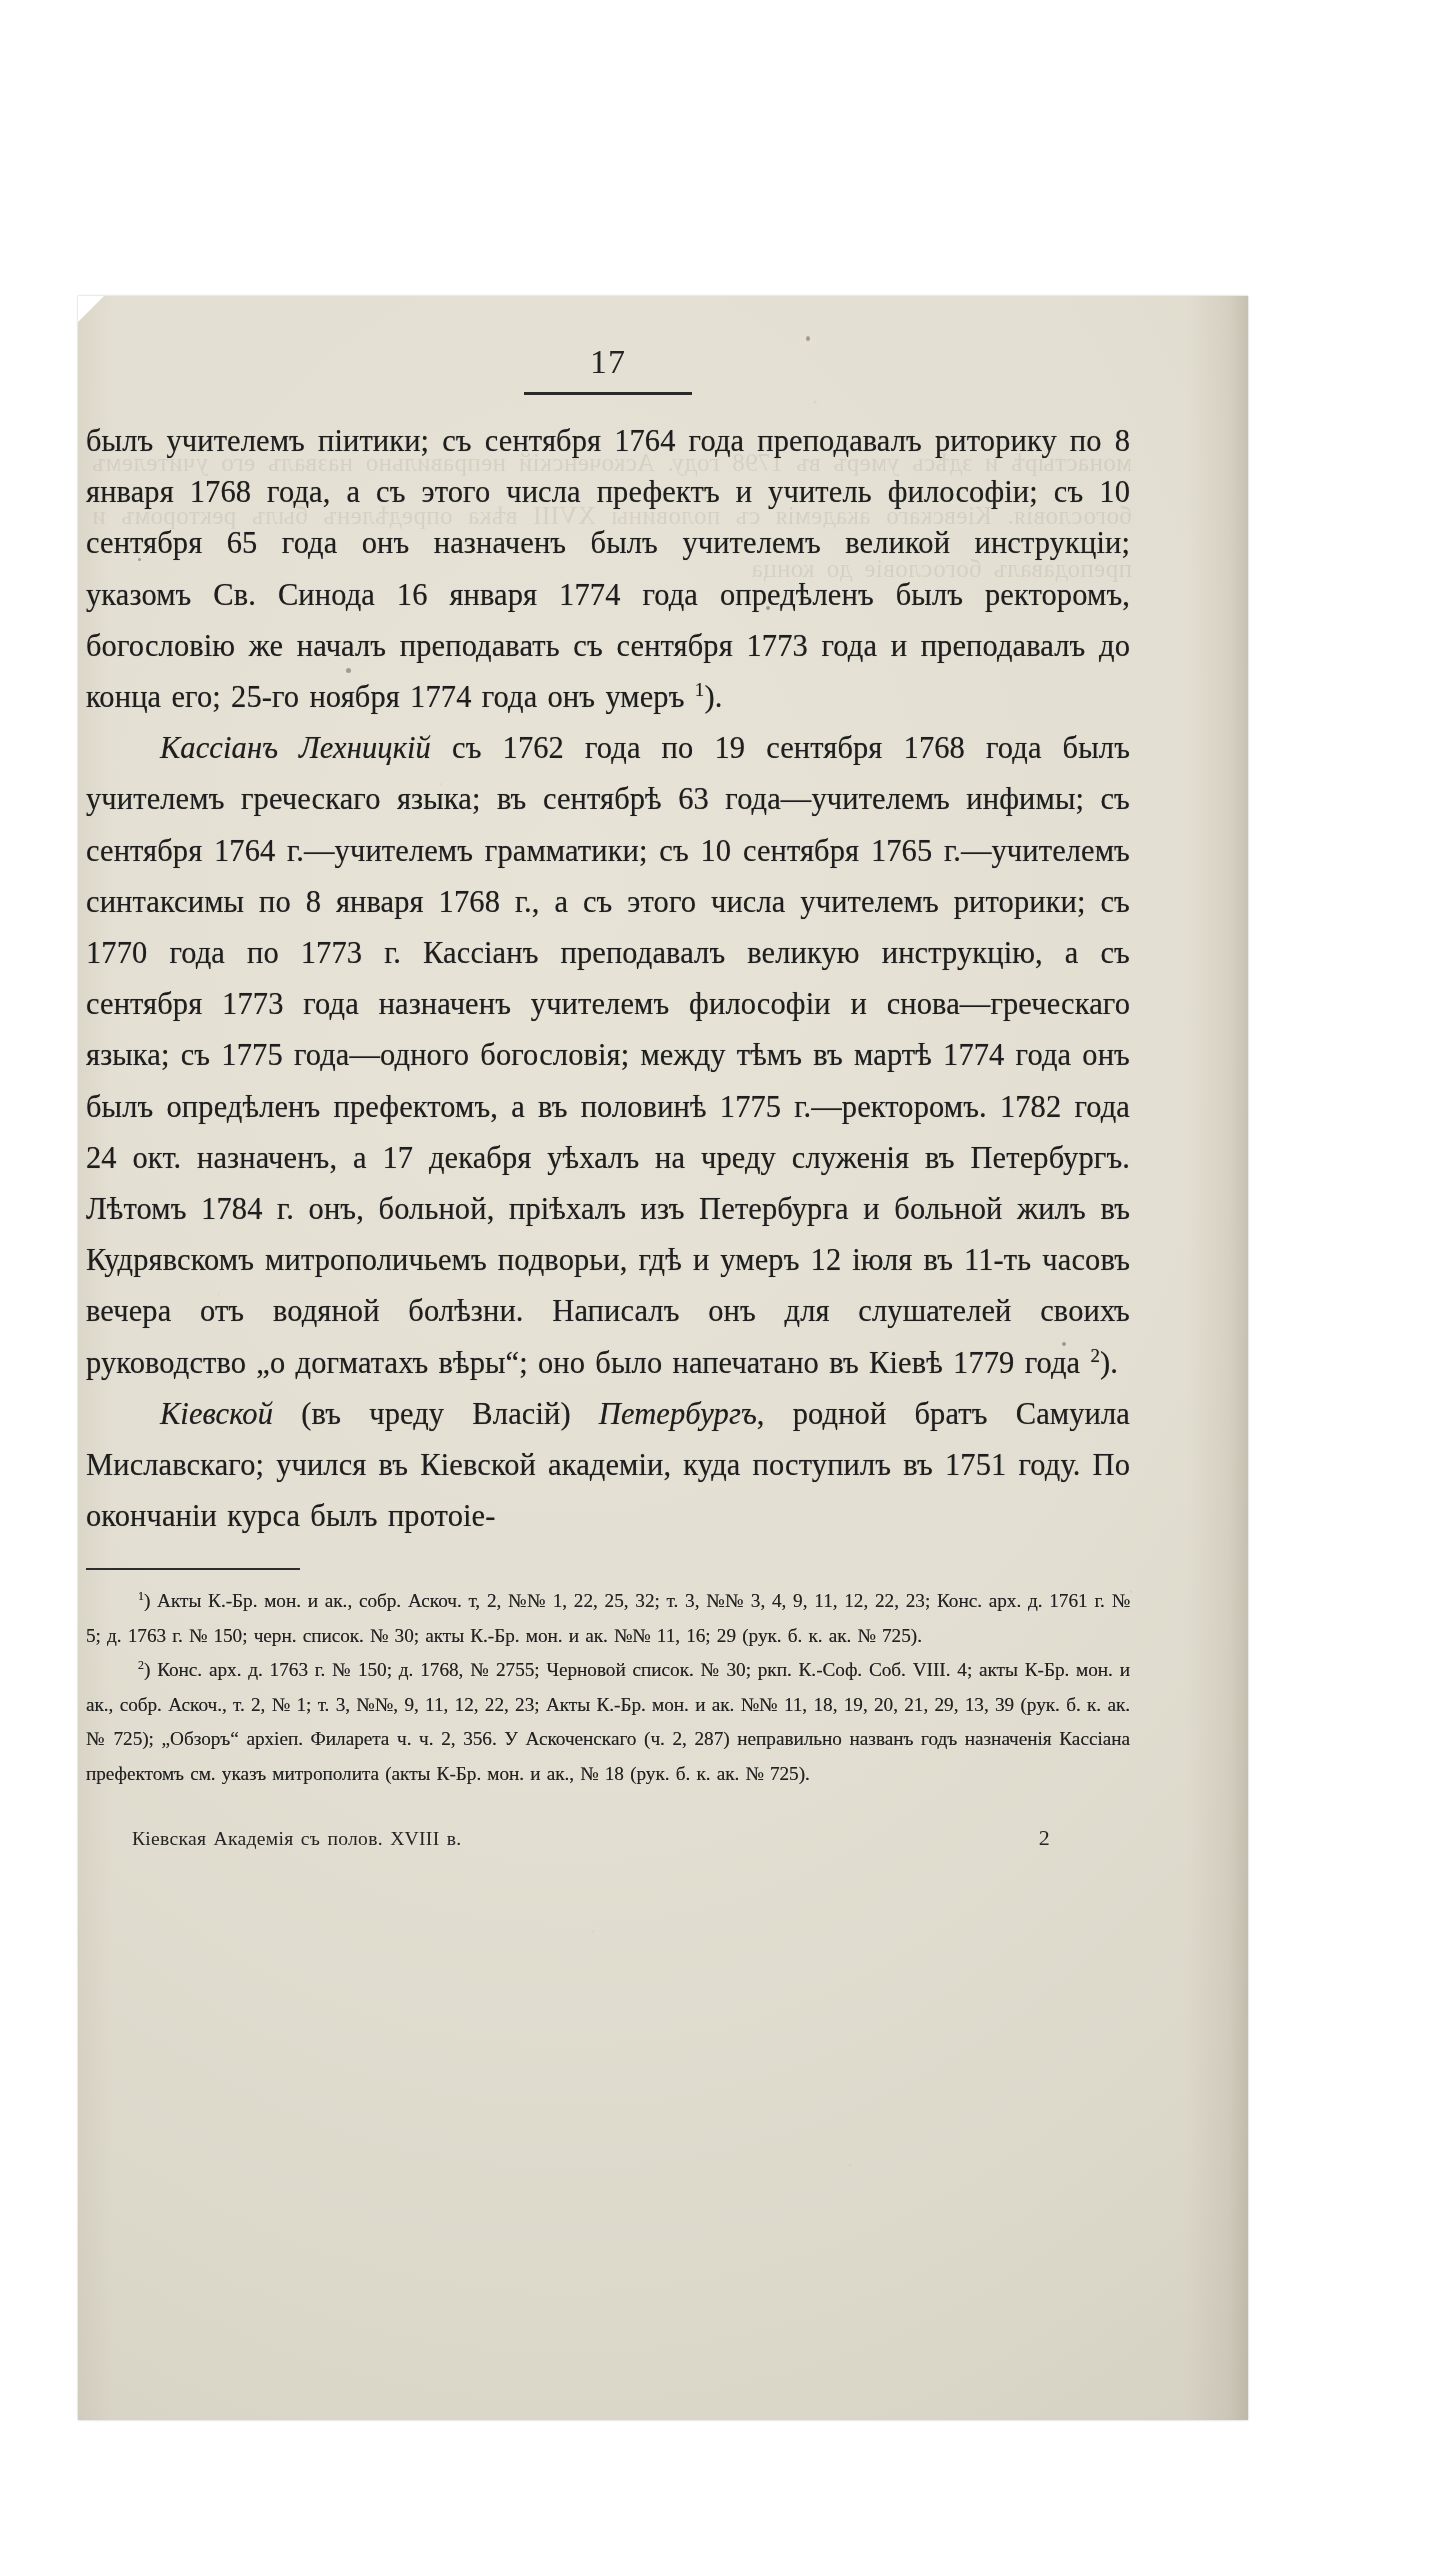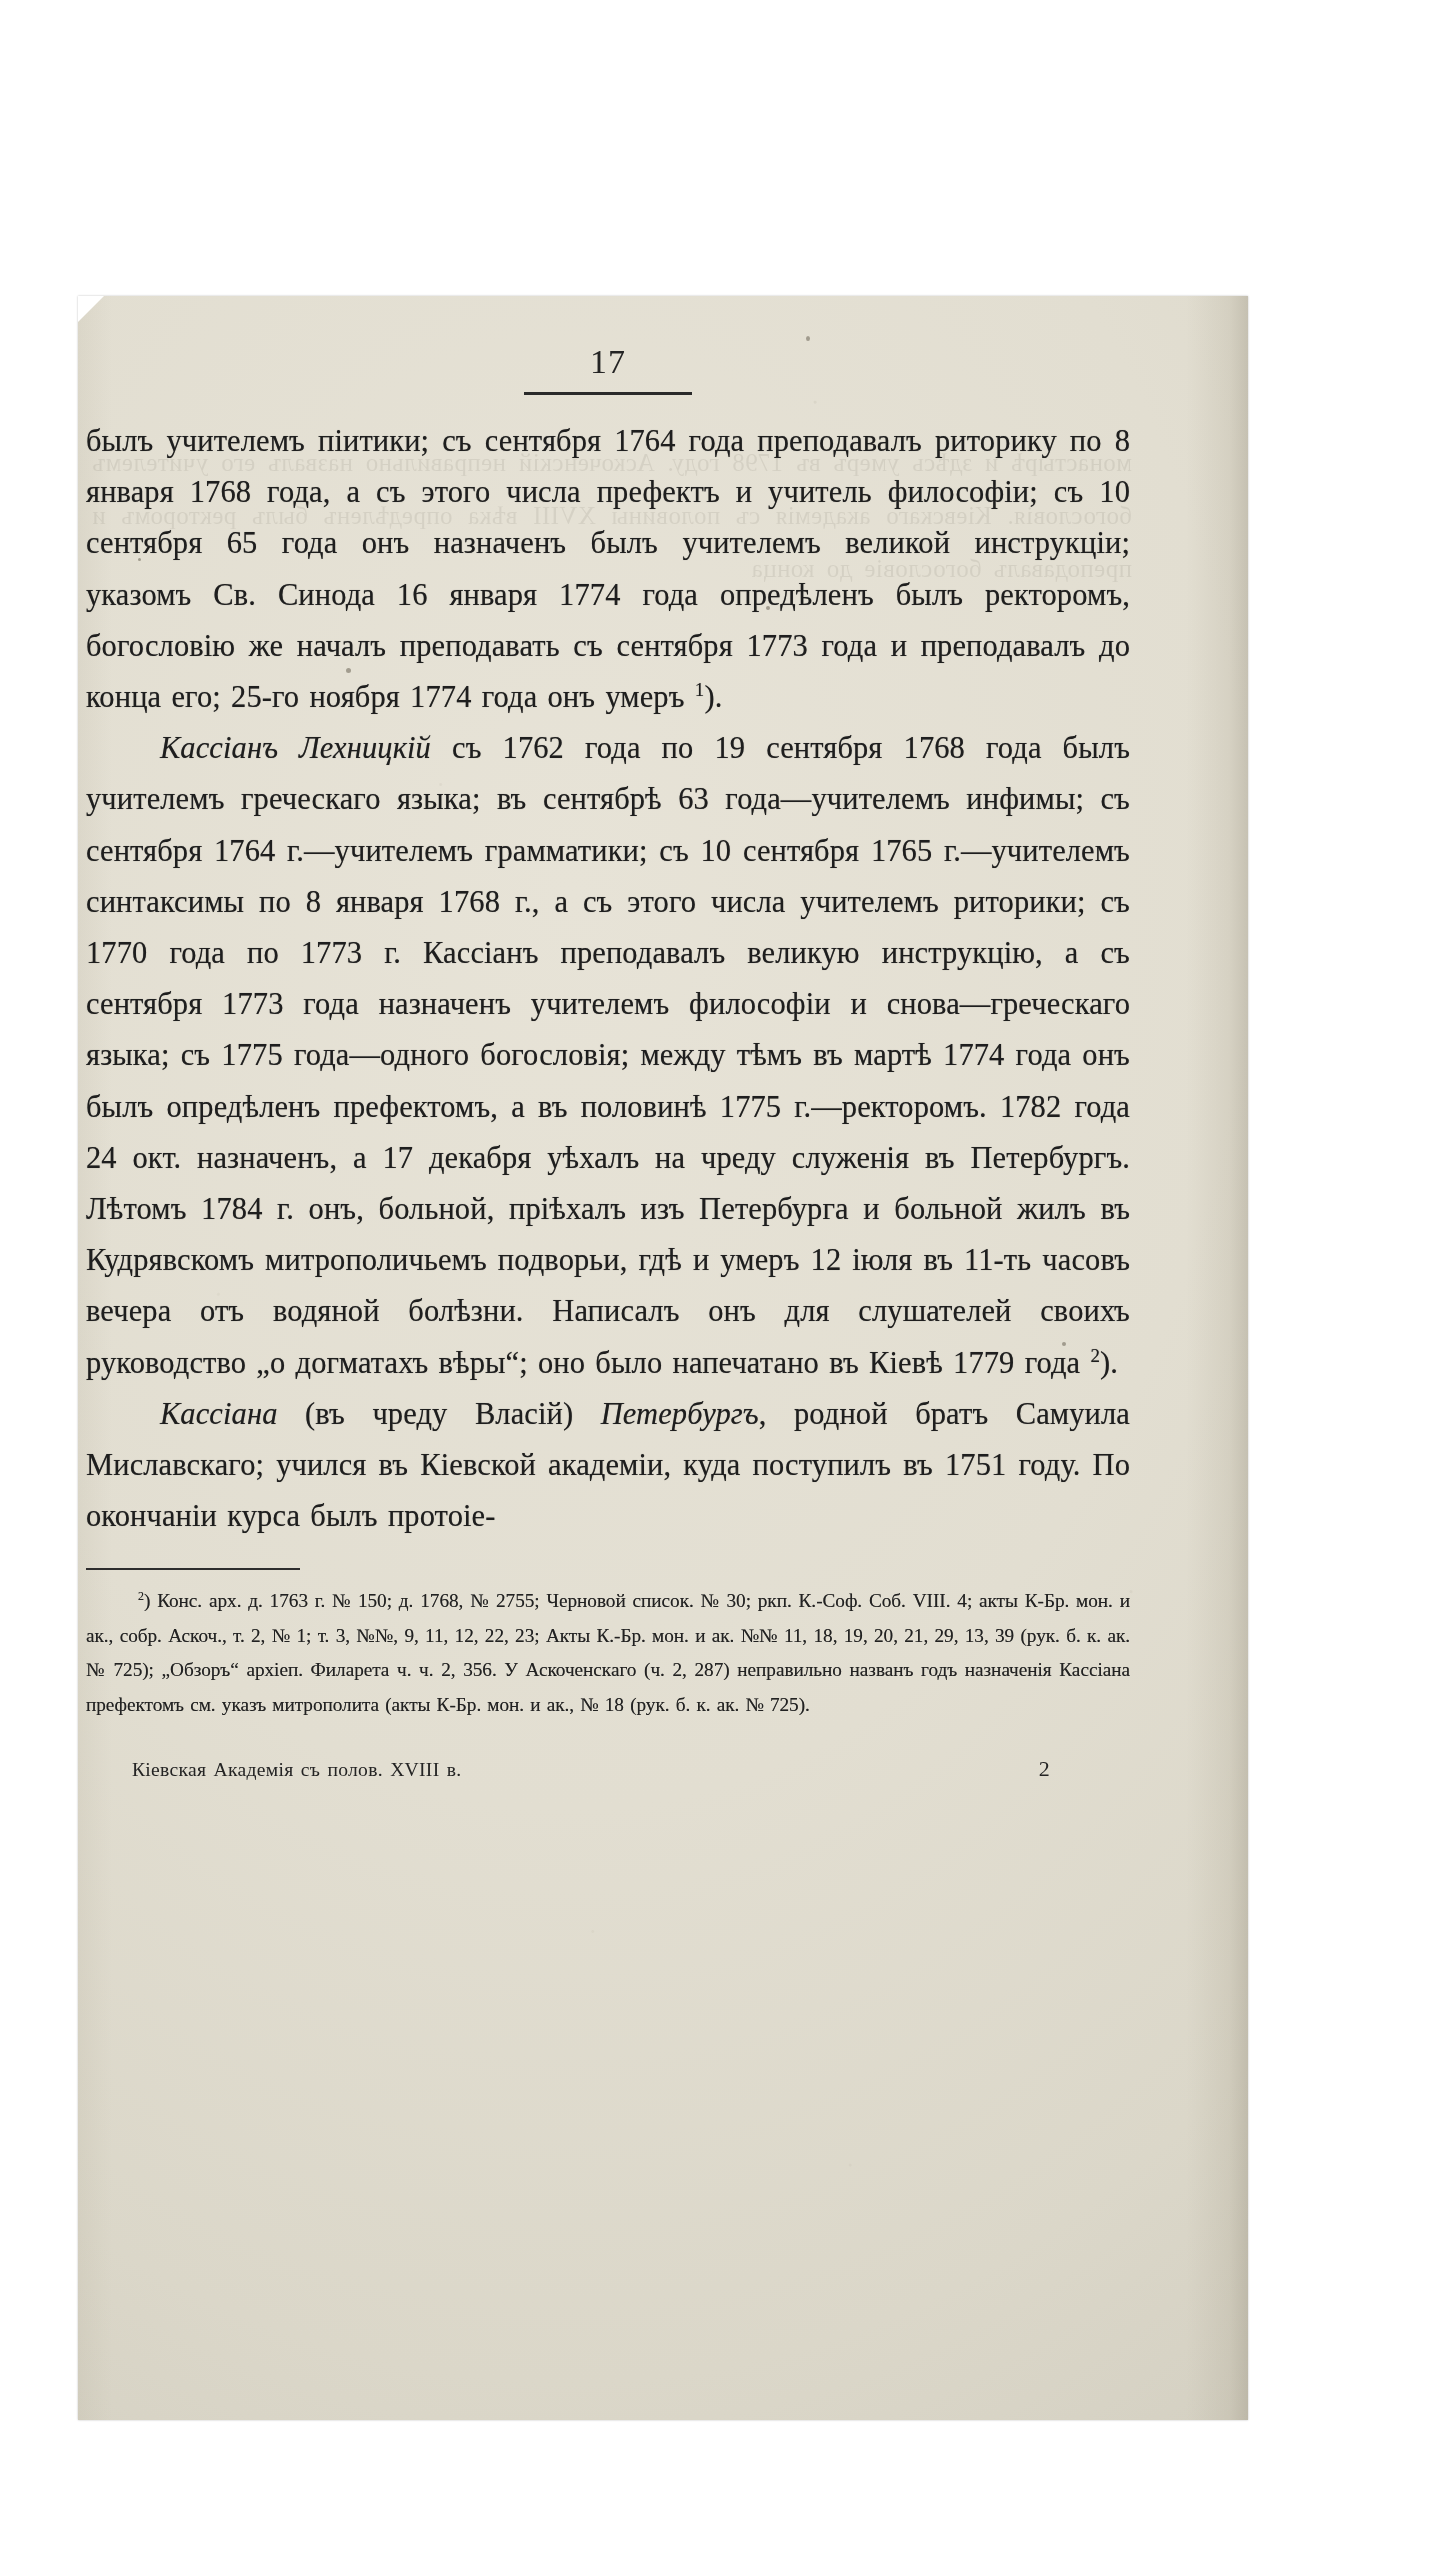--- a/index.html
+++ b/index.html
@@ -197,26 +197,27 @@
   <div id="type-block">
 
     <div class="folio-wrap">
       <div class="folio">17</div>
       <div class="folio-rule"></div>
     </div>
 
     <div id="body-text">
         <p class="body-par"><span>былъ учителемъ піитики; съ сентября 1764 года преподавалъ риторику по 8 января 1768 года, а съ этого числа префектъ и учитель философіи; съ 10 сентября 65 года онъ назначенъ былъ учителемъ великой инструкціи; указомъ Св. Синода 16 января 1774 года опредѣленъ былъ ректоромъ, богословію же началъ преподавать съ сентября 1773 года и преподавалъ до конца его; 25-го ноября 1774 года онъ умеръ </span><span class="sup">1</span><span>).</span></p>
         <p class="body-par indent"><span class="it">Кассіанъ Лехницкій</span><span> съ 1762 года по 19 сентября 1768 года былъ учителемъ греческаго языка; въ сентябрѣ 63 года—учителемъ инфимы; съ сентября 1764 г.—учителемъ грамматики; съ 10 сентября 1765 г.—учителемъ синтаксимы по 8 января 1768 г., а съ этого числа учителемъ риторики; съ 1770 года по 1773 г. Кассіанъ преподавалъ великую инструкцію, а съ сентября 1773 года назначенъ учителемъ философіи и снова—греческаго языка; съ 1775 года—одного богословія; между тѣмъ въ мартѣ 1774 года онъ былъ опредѣленъ префектомъ, а въ половинѣ 1775 г.—ректоромъ. 1782 года 24 окт. назначенъ, а 17 декабря уѣхалъ на чреду служенія въ Петербургъ. Лѣтомъ 1784 г. онъ, больной, пріѣхалъ изъ Петербурга и больной жилъ въ Кудрявскомъ митрополичьемъ подворьи, гдѣ и умеръ 12 іюля въ 11-ть часовъ вечера отъ водяной болѣзни. Написалъ онъ для слушателей своихъ руководство „о догматахъ вѣры“; оно было напечатано въ Кіевѣ 1779 года </span><span class="sup">2</span><span>).</span></p>
-        <p class="body-par indent"><span class="it">Кассіана</span><span> (въ чреду Власій) </span><span class="it">Петербургъ</span><span>, родной братъ Самуила Миславскаго; учился въ Кіевской академіи, куда поступилъ въ 1751 году. По окончаніи курса былъ протоіе-</span></p>
+        <p class="body-par indent"><span class="it">Кіевской</span><span> (въ чреду Власій) </span><span class="it">Петербургъ</span><span>, родной братъ Самуила Миславскаго; учился въ Кіевской академіи, куда поступилъ въ 1751 году. По окончаніи курса былъ протоіе-</span></p>
       </div>
 
     <div id="footnote-rule"></div>
 
     <div id="footnotes-container">
+        <p class="footnote indent"><span class="sup">1</span><span>) Акты К.-Бр. мон. и ак., собр. Аскоч. т, 2, №№ 1, 22, 25, 32; т. 3, №№ 3, 4, 9, 11, 12, 22, 23; Конс. арх. д. 1761 г. № 5; д. 1763 г. № 150; черн. список. № 30; акты К.-Бр. мон. и ак. №№ 11, 16; 29 (рук. б. к. ак. № 725).</span></p>
         <p class="footnote indent"><span class="sup">2</span><span>) Конс. арх. д. 1763 г. № 150; д. 1768, № 2755; Черновой список. № 30; ркп. К.-Соф. Соб. VIII. 4; акты К-Бр. мон. и ак., собр. Аскоч., т. 2, № 1; т. 3, №№, 9, 11, 12, 22, 23; Акты К.-Бр. мон. и ак. №№ 11, 18, 19, 20, 21, 29, 13, 39 (рук. б. к. ак. № 725); „Обзоръ“ архіеп. Филарета ч. ч. 2, 356. У Аскоченскаго (ч. 2, 287) неправильно названъ годъ назначенія Кассіана префектомъ см. указъ митрополита (акты К-Бр. мон. и ак., № 18 (рук. б. к. ак. № 725).</span></p>
       </div>
 
     <div id="running-footer">
       <span>Кіевская Академія съ полов. XVIII в.</span>
       <span class="sig">2</span>
     </div>
 
   </div>
 

